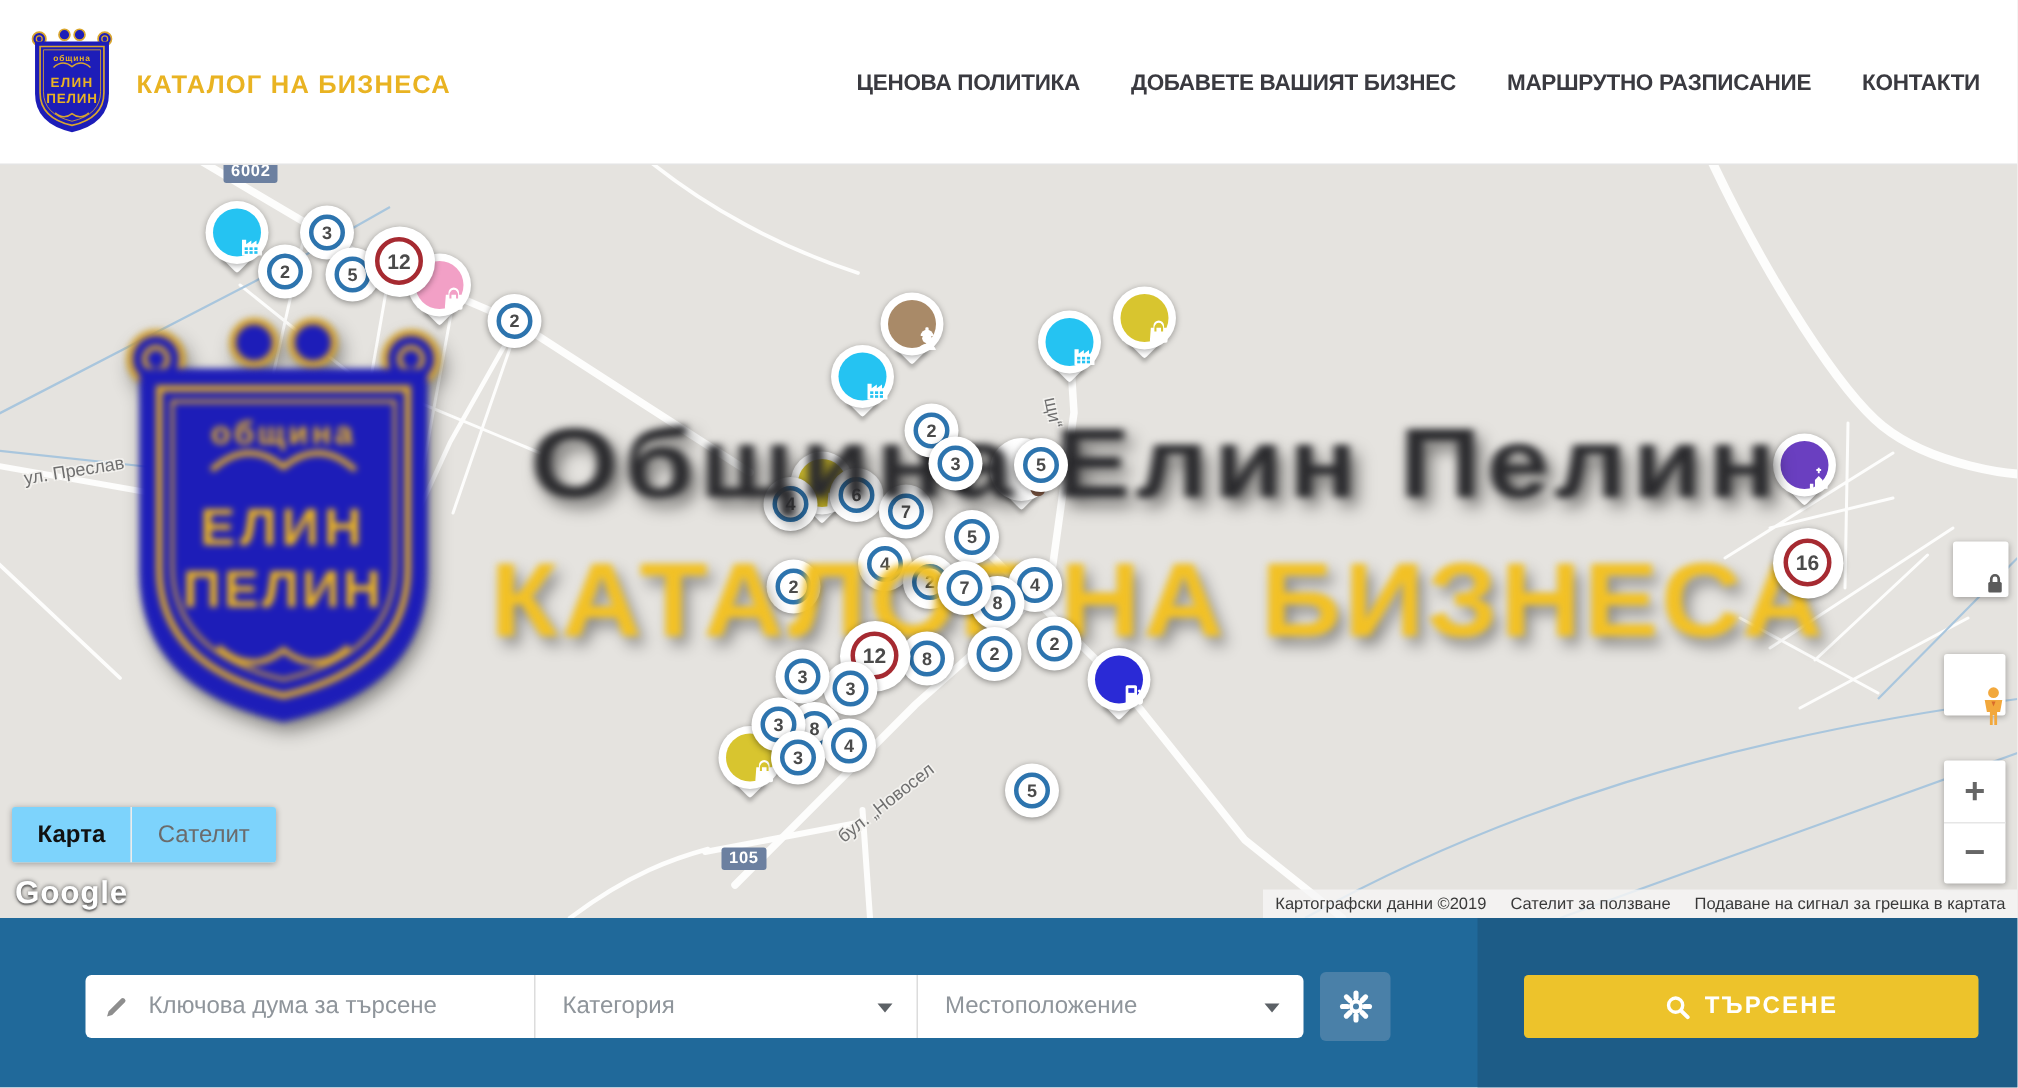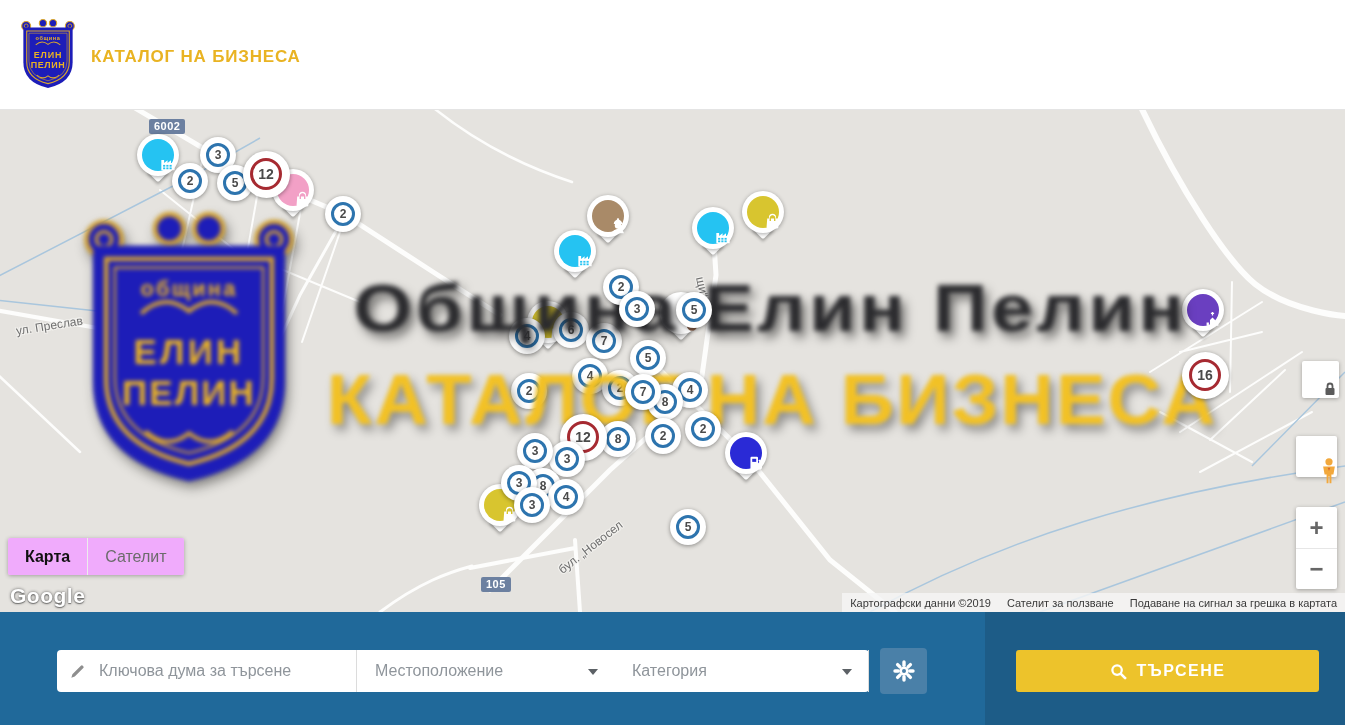--- a/index.html
+++ b/index.html
@@ -62,21 +62,21 @@
               box-shadow:2px 2px 3px rgba(0,0,0,.25); }
   .pin-head { left:0; top:0; width:42px; height:42px; border-radius:50%; background:#fff;
               box-shadow:0 1px 4px rgba(0,0,0,.35); }
   .pin-circle { left:5px; top:5px; width:32px; height:32px; border-radius:50%;
                 display:flex; align-items:center; justify-content:center; }
   .pin-circle span { position:static; display:flex; }
 
   
   .maptype { left:8px; top:428px; display:flex; z-index:30; box-shadow:0 1px 4px rgba(0,0,0,.3);
              border-radius:2px; overflow:hidden; position:absolute; }
-  .maptype .mt-btn { position:static; height:37px; background:#f0abfc; display:flex; align-items:center;
+  .maptype .mt-btn { position:static; height:37px; background:#7dd3fc; display:flex; align-items:center;
                      justify-content:center; padding:0 17px; font-size:16px; cursor:pointer; }
   .mt-map { font-weight:bold; color:#111; }
   .mt-sat { color:#6b6b6b; border-left:1px solid #ececec; }
 
   .google-logo { left:10px; bottom:4px; z-index:30; color:#fff; font-size:21px; font-weight:bold;
                  letter-spacing:.5px; cursor:pointer;
                  text-shadow:0 0 3px rgba(70,70,70,.9), 0 1px 1px rgba(70,70,70,.6);margin-top:45px; }
 
   .attr { right:0; bottom:0; height:19px; background:rgba(245,245,245,.82); z-index:30;
           display:flex; align-items:center; gap:16px; padding:0 8px; font-size:11px; color:#393939; }
@@ -134,20 +134,26 @@
       <text x="50" y="39" text-anchor="middle" font-size="10" font-weight="bold" fill="#e9b324" letter-spacing="1">община</text>
       <path d="M28,47 q11,-10 22,-1 q11,-9 22,1" stroke="#d9a62e" fill="none" stroke-width="1.8"></path>
       <text x="50" y="70" text-anchor="middle" font-size="16" font-weight="bold" fill="#e9b324" letter-spacing="1.5">ЕЛИН</text>
       <text x="50" y="89" text-anchor="middle" font-size="16" font-weight="bold" fill="#e9b324" letter-spacing="1">ПЕЛИН</text>
       <path d="M30,101 q10,9 20,1 q10,8 20,-1" stroke="#d9a62e" fill="none" stroke-width="1.8"></path>
     </svg>
     <div>
       <div class="logo-sub">КАТАЛОГ НА БИЗНЕСА</div>
     </div>
   </div>
+  <div class="nav">
+    <a href="#">ЦЕНОВА ПОЛИТИКА</a>
+    <a href="#">ДОБАВЕТЕ ВАШИЯТ БИЗНЕС</a>
+    <a href="#">МАРШРУТНО РАЗПИСАНИЕ</a>
+    <a href="#">КОНТАКТИ</a>
+  </div>
 </div>
 
 <div class="map">
 
   <svg class="roads" width="1345" height="502">
     <g stroke="#fdfdfc" fill="none" stroke-linecap="round">
       <path d="M130,-5 L240,60 L345,105 L430,160 L500,205" stroke-width="5"></path>
       <path d="M345,105 L300,185 L270,250" stroke-width="3"></path>
       <path d="M-5,200 L120,222 L235,240" stroke-width="4"></path>
       <path d="M490,480 L610,360 L700,280 L716,165 L713,118" stroke-width="5"></path>
@@ -161,21 +167,21 @@
     </g>
     <g stroke="#a9c6dd" fill="none" stroke-width="1.5">
       <path d="M-5,190 L125,204"></path>
       <path d="M-5,168 L200,62 L260,28"></path>
       <path d="M870,502 C1000,430 1150,382 1345,356"></path>
       <path d="M1040,502 L1345,392"></path>
       <path d="M1345,262 L1252,356"></path>
     </g>
   </svg>
 
-  <div id="road-labels" style="left:0;top:12px;width:100%;height:100%;z-index:3;pointer-events:none;">
+  <div id="road-labels" style="left:0;top:0;width:100%;height:100%;z-index:3;pointer-events:none;">
       <span class="road-shield" style="left: 149px; top: -3px;">6002</span>
       <span class="road-shield" style="left: 481px; top: 455px;">105</span>
       <span class="street-label" style="left: 16px; top: 202px; transform: rotate(-9deg);">ул. Преслав</span>
       <span class="street-label" style="left: 560px; top: 442px; transform: rotate(-38deg);">бул. „Новосел</span>
       <span class="street-label" style="left: 700px; top: 148px; transform: rotate(78deg);">щи“</span>
     </div>
 
   <div id="markers-below">
       <div class="pin" style="left: 527px; top: 191px;">
         <div class="pin-tail"></div>
@@ -565,26 +571,26 @@
 
   <div class="fieldbar">
     <div class="f-keyword">
       <span style="display:flex;">
         <svg width="17" height="17" viewBox="0 0 18 18">
           <path d="M2.5,15.5 L3.6,11.9 L12.6,2.9 a1.4,1.4 0 0 1 2,0 l0.5,0.5 a1.4,1.4 0 0 1 0,2 l-9,9 z" fill="#8e8e8e"></path>
         </svg>
       </span>
       <input type="text" placeholder="Ключова дума за търсене" style="">
     </div>
+    <div class="f-select f-cat">
+      <span>Категория</span>
+      <i class="sel-arrow"></i>
+    </div>
     <div class="f-select f-loc">
       <span>Местоположение</span>
-      <i class="sel-arrow"></i>
-    </div>
-    <div class="f-select f-cat">
-      <span>Категория</span>
       <i class="sel-arrow"></i>
     </div>
   </div>
 
   <button class="gear-btn">
     <span style="display:flex;">
       <svg width="24" height="24" viewBox="0 0 24 24">
         <g stroke="#fff" stroke-width="3.4" stroke-linecap="round">
           <line x1="12" y1="3" x2="12" y2="6.2"></line>
             <line x1="12" y1="17.8" x2="12" y2="21"></line>

